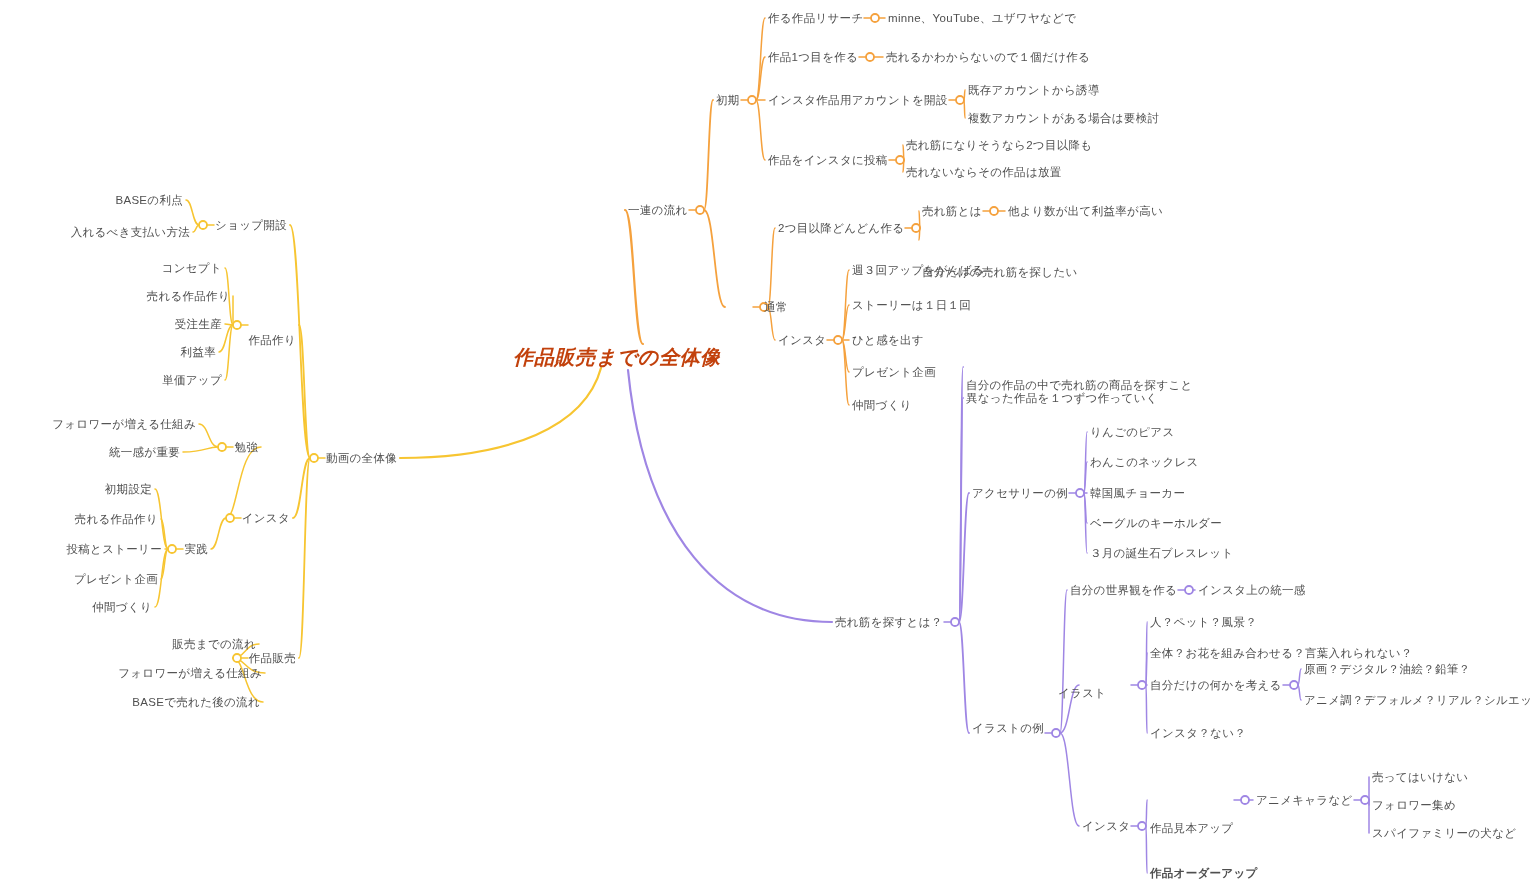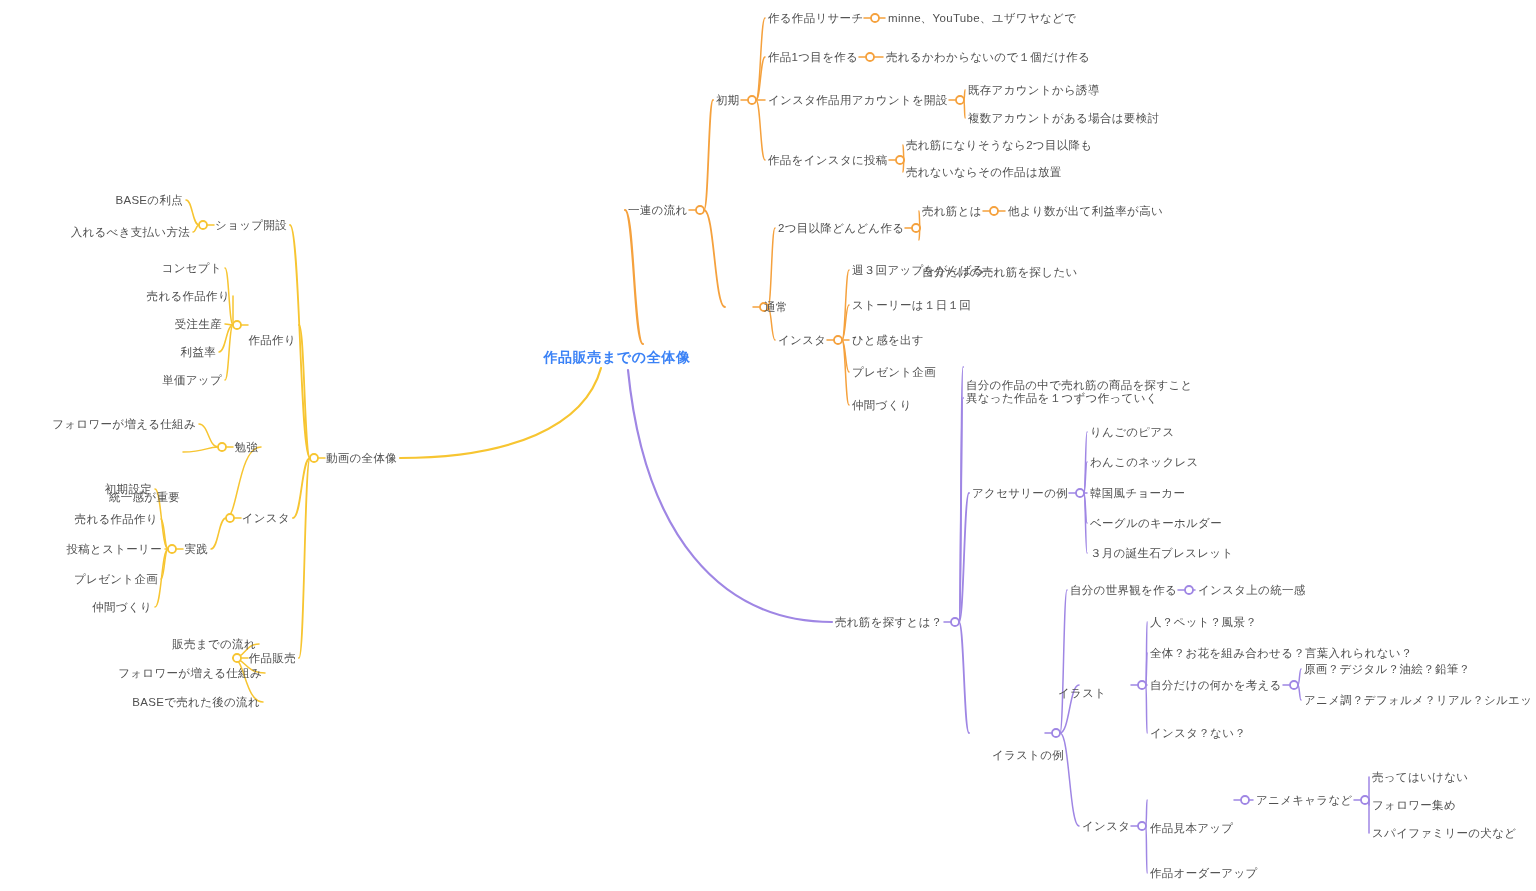--- a/index.html
+++ b/index.html
@@ -9,22 +9,22 @@
     position:relative; width:1536px; height:891px; background:#ffffff;
     font-family:"Liberation Sans","DejaVu Sans",sans-serif;
   }
   #edges { position:absolute; left:0; top:0; width:1536px; height:891px; }
   .node {
     position:absolute; white-space:nowrap;
     font-size:11.5px; line-height:16px; height:16px;
     color:#4f4f4f; letter-spacing:0.3px; cursor:pointer;
   }
   .node.root {
-    font-size:14px; font-weight:700; line-height:22px; height:22px;
-    color:#3b82f6; letter-spacing:0.6px;
+    font-size:20px; font-weight:700; line-height:22px; height:22px;
+    color:#c2410c; letter-spacing:0.6px;font-style:italic;
   }
 </style>
 </head>
 <body>
 
 <div class="canvas">
   <svg id="edges" xmlns="http://www.w3.org/2000/svg" viewBox="0 0 1536 891">
       <path d="M 601 368 C 584.92 426.5, 510.55 458, 400 458" fill="none" stroke="#F7C531" stroke-width="2.2" stroke-linecap="round"></path>
       <path d="M 325 458 L 318 458" fill="none" stroke="#F7C531" stroke-width="1.5" stroke-linecap="round"></path>
       <path d="M 310 458 C 300 458, 300 225, 290 225" fill="none" stroke="#F7C531" stroke-width="1.8" stroke-linecap="round"></path>
@@ -159,21 +159,21 @@
       <div class="node" style="top: 224px; right: 1346px;">入れるべき支払い方法</div>
       <div class="node" style="top: 317px; right: 1240px; margin-top: 15px;">作品作り</div>
       <div class="node" style="top: 260px; right: 1314px;">コンセプト</div>
       <div class="node" style="top: 288px; right: 1306px;">売れる作品作り</div>
       <div class="node" style="top: 316px; right: 1314px;">受注生産</div>
       <div class="node" style="top: 344px; right: 1320px;">利益率</div>
       <div class="node" style="top: 372px; right: 1314px;">単価アップ</div>
       <div class="node" style="top: 510px; right: 1246px;">インスタ</div>
       <div class="node" style="top: 439px; right: 1278px;">勉強</div>
       <div class="node" style="top: 416px; right: 1340px;">フォロワーが増える仕組み</div>
-      <div class="node" style="top: 444px; right: 1356px; margin-top: 45px;">統一感が重要</div>
+      <div class="node" style="top: 444px; right: 1356px;">統一感が重要</div>
       <div class="node" style="top: 541px; right: 1328px;">実践</div>
       <div class="node" style="top: 481px; right: 1384px;">初期設定</div>
       <div class="node" style="top: 511px; right: 1378px;">売れる作品作り</div>
       <div class="node" style="top: 541px; right: 1374px;">投稿とストーリー</div>
       <div class="node" style="top: 571px; right: 1378px;">プレゼント企画</div>
       <div class="node" style="top: 599px; right: 1384px;">仲間づくり</div>
       <div class="node" style="top: 650px; right: 1240px;">作品販売</div>
       <div class="node" style="top: 636px; right: 1280px;">販売までの流れ</div>
       <div class="node" style="top: 665px; right: 1274px;">フォロワーが増える仕組み</div>
       <div class="node" style="top: 694px; right: 1276px;">BASEで売れた後の流れ</div>
@@ -202,31 +202,31 @@
       <div class="node" style="top: 397px; left: 852px;">仲間づくり</div>
       <div class="node" style="top: 614px; left: 835px;">売れ筋を探すとは？</div>
       <div class="node" style="top: 359px; left: 966px; margin-top: 18px;">自分の作品の中で売れ筋の商品を探すこと</div>
       <div class="node" style="top: 390px; left: 966px;">異なった作品を１つずつ作っていく</div>
       <div class="node" style="top: 485px; left: 972px;">アクセサリーの例</div>
       <div class="node" style="top: 424px; left: 1090px; text-align: center;">りんごのピアス</div>
       <div class="node" style="top: 454px; left: 1090px;">わんこのネックレス</div>
       <div class="node" style="top: 485px; left: 1090px;">韓国風チョーカー</div>
       <div class="node" style="top: 515px; left: 1090px;">ベーグルのキーホルダー</div>
       <div class="node" style="top: 545px; left: 1090px;">３月の誕生石ブレスレット</div>
-      <div class="node" style="top: 747px; left: 972px; margin-left: 20px;">イラストの例</div>
+      <div class="node" style="top: 720px; left: 972px;">イラストの例</div>
       <div class="node" style="top: 582px; left: 1070px;">自分の世界観を作る</div>
       <div class="node" style="top: 582px; left: 1198px;">インスタ上の統一感</div>
       <div class="node" style="top: 677px; left: 1058px; margin-top: 8px;">イラスト</div>
       <div class="node" style="top: 614px; left: 1150px;">人？ペット？風景？</div>
       <div class="node" style="top: 645px; left: 1150px;">全体？お花を組み合わせる？言葉入れられない？</div>
       <div class="node" style="top: 677px; left: 1150px;">自分だけの何かを考える</div>
       <div class="node" style="top: 661px; left: 1304px;">原画？デジタル？油絵？鉛筆？</div>
       <div class="node" style="top: 692px; left: 1304px;">アニメ調？デフォルメ？リアル？シルエット？</div>
       <div class="node" style="top: 725px; left: 1150px;">インスタ？ない？</div>
       <div class="node" style="top: 818px; left: 1082px;">インスタ</div>
       <div class="node" style="top: 792px; left: 1150px; margin-top: 28px;">作品見本アップ</div>
       <div class="node" style="top: 792px; left: 1256px;">アニメキャラなど</div>
       <div class="node" style="top: 769px; left: 1372px;">売ってはいけない</div>
       <div class="node" style="top: 797px; left: 1372px;">フォロワー集め</div>
       <div class="node" style="top: 825px; left: 1372px;">スパイファミリーの犬など</div>
-      <div class="node" style="top: 865px; left: 1150px;">作品オーダーアップ</div>
+      <div class="node" style="top: 865px; left: 1150px; font-weight: bold;">作品オーダーアップ</div>
     </div>
 </div>
 
 </body></html>

